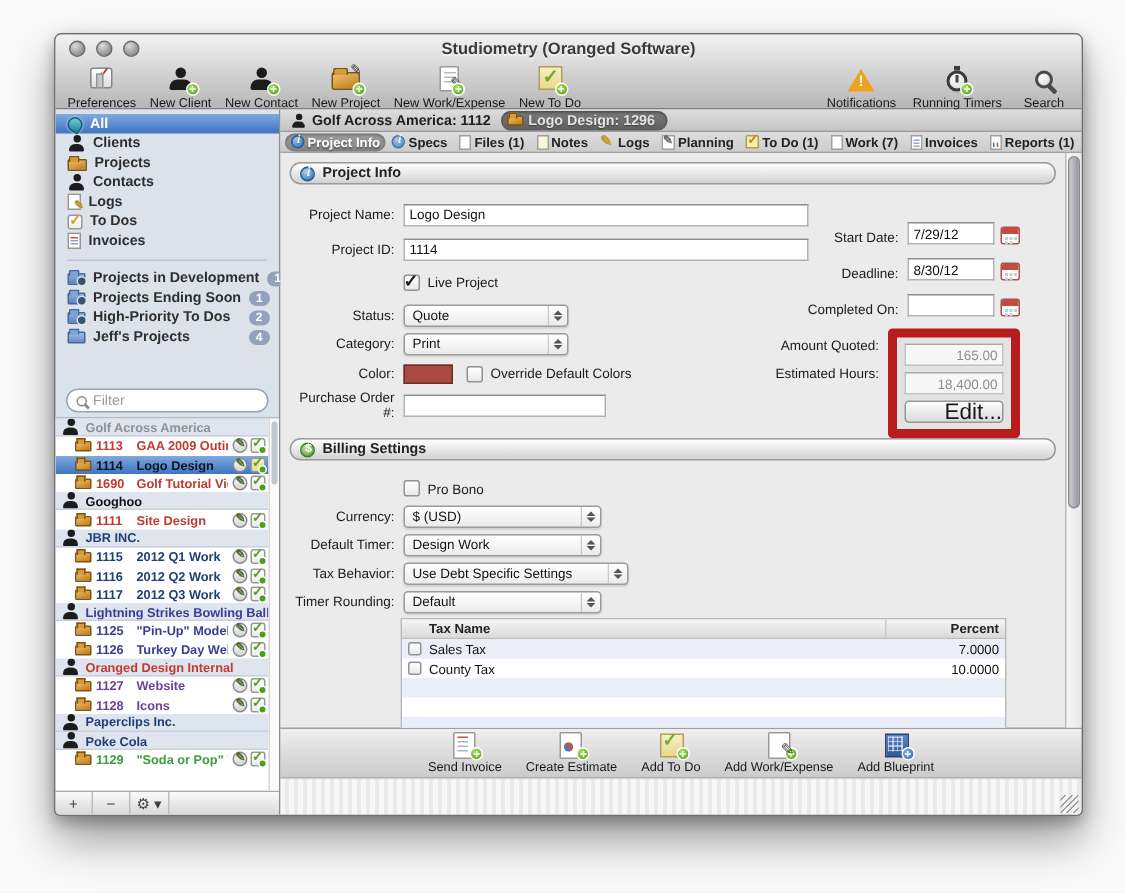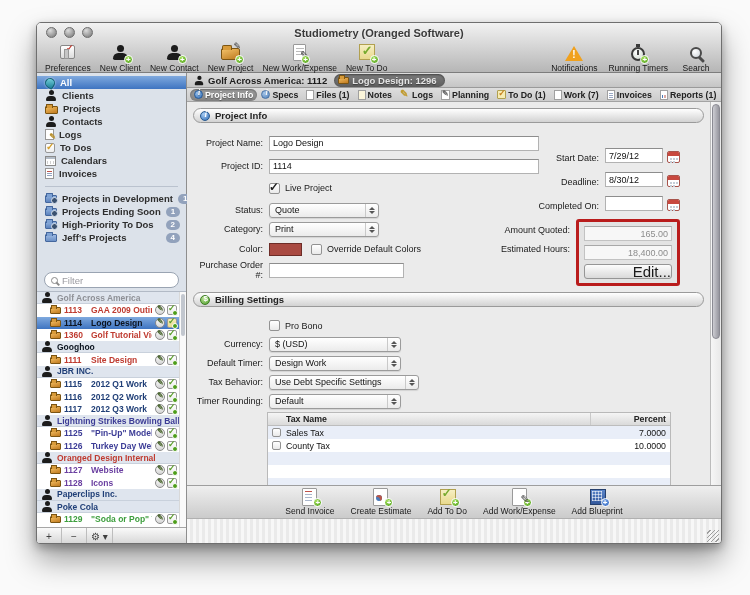--- a/index.html
+++ b/index.html
@@ -161,21 +161,21 @@
   .rrow{display:flex;align-items:flex-end;height:16px;margin-bottom:8px;font-size:9px;color:#1a1a1a}
   .rlabel{flex:1;text-align:right;margin-right:6px}
   .dfield{width:58px}
   .i-cal{width:13px;height:12px;margin-left:4px;background:#fff;border:1px solid #a8544c;border-radius:2px;position:relative;flex:none}
   .i-cal::before{content:"";position:absolute;top:0;left:0;right:0;height:3.5px;background:#c8493f;border-radius:1px 1px 0 0}
   .i-cal::after{content:"";position:absolute;left:2px;top:6px;width:2px;height:2px;background:#c5cdd6;box-shadow:3px 0 0 #c5cdd6,6px 0 0 #c5cdd6,0 3px 0 #c5cdd6,3px 3px 0 #c5cdd6}
   .estwrap{display:flex;margin-top:4px}
   .estlabels{flex:1;text-align:right;margin-right:6px;font-size:9px;color:#1a1a1a}
   .estlabels div:first-child{margin-top:4px;height:15px;line-height:15px}
   .estlabels div:last-child{margin-top:4px;height:15px;line-height:15px}
-  .estbox{width:104px;border:3px solid #b91c1c;border-radius:3px;background:#e3e3e3;padding:4px 5px;display:flex;flex-direction:column;gap:4px}
+  .estbox{width:88px;border:6px solid #b91c1c;border-radius:3px;background:#e3e3e3;padding:4px 5px;display:flex;flex-direction:column;gap:4px}
   .estfield{height:15px;background:#f7f7f7;border:1px solid #c2c2c2;border-top-color:#a8a8a8;font-size:9px;color:#8c8c8c;display:flex;align-items:center;justify-content:flex-end;padding:0 3px}
   .editbtn{height:15px;background:linear-gradient(#fdfdfd,#dadada);border:1px solid #969696;border-radius:3px;font-size:15px;color:#1a1a1a;text-align:right;line-height:13px}
   
   .tax-table{margin:3px 0 0 74px;width:404px;border:1px solid #b9b9b9;background:#fff}
   .tax-head{height:13px;background:linear-gradient(#f5f5f5,#dadada);border-bottom:1px solid #bdbdbd;display:flex;align-items:center;font-size:8.8px;font-weight:bold;color:#222}
   .th-name{padding-left:18px;flex:1}
   .th-pct{width:80px;text-align:right;padding-right:4px;border-left:1px solid #c9c9c9;align-self:stretch;line-height:12px}
   .tax-row{height:13px;display:flex;align-items:center;font-size:8.8px;color:#111}
   .tax-row.alt{background:#e9eef8}
   .txname{flex:1}
@@ -301,24 +301,20 @@
             </div>
             <div class="side-item">
               <span class="si logpage"></span>
               <span>Logs</span>
             </div>
             <div class="side-item">
               <span class="si todobox"></span>
               <span>To Dos</span>
             </div>
             <div class="side-item">
-              <span class="si calendar"></span>
-              <span>Calendars</span>
-            </div>
-            <div class="side-item">
               <span class="si invoicepage"></span>
               <span>Invoices</span>
             </div>
           </div>
         <div class="side-sep"></div>
         <div>
             <div class="side-item">
               <span class="si smartfolder"></span>
               <span>Projects in Development</span>
               <span class="count">19</span>
@@ -365,21 +361,21 @@
                 <span class="r-folder"></span>
                 <span class="pid c-dark">1114</span>
                 <span class="pname c-dark">Logo Design</span>
                 <span class="ract">
                   <span class="r-timer"></span>
                   <span class="r-todo"></span>
                 </span>
               </div>
               <div class="prow">
                 <span class="r-folder"></span>
-                <span class="pid c-red">1360</span>
+                <span class="pid c-red">1690</span>
                 <span class="pname c-red">Golf Tutorial Video</span>
                 <span class="ract">
                   <span class="r-timer"></span>
                   <span class="r-todo"></span>
                 </span>
               </div>
               <div class="client-h">
                 <span class="si person"></span>
                 <span class="cname c-dark">Googhoo</span>
               </div>

